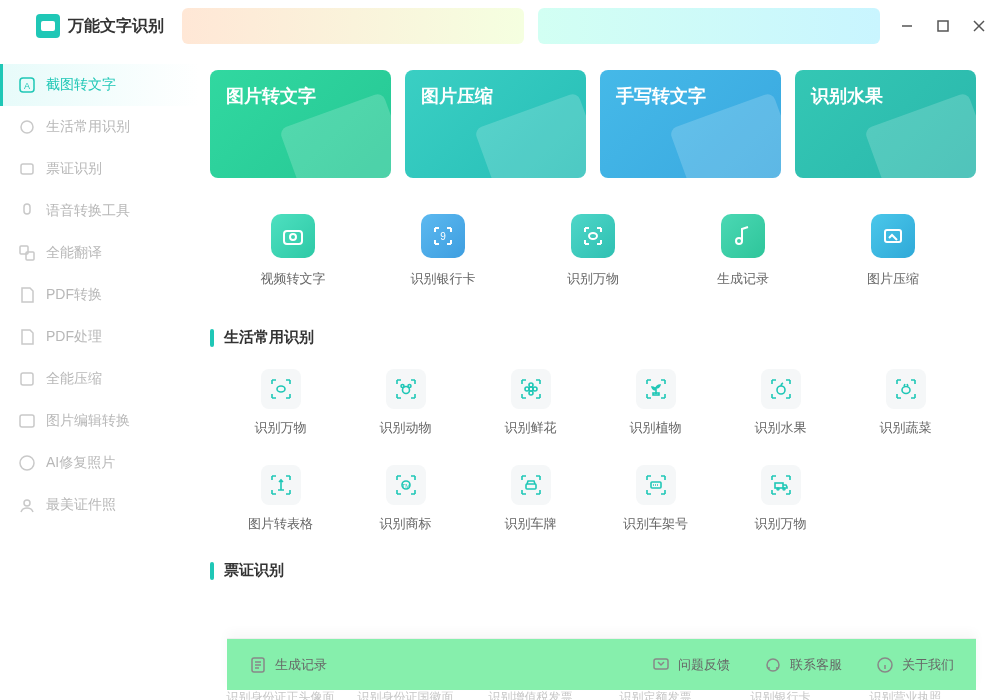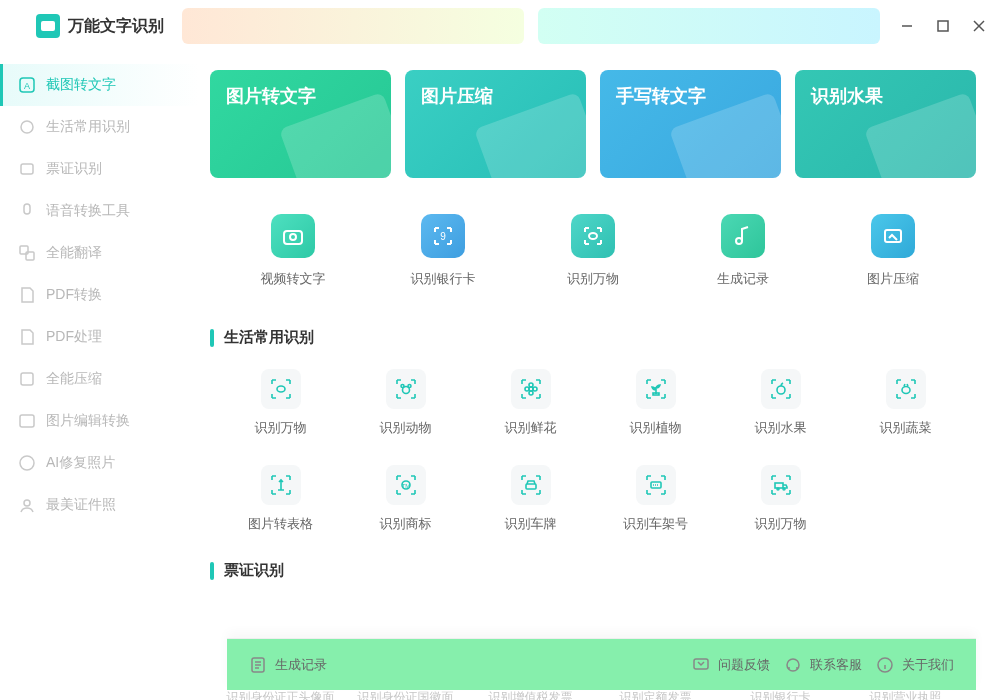--- a/index.html
+++ b/index.html
@@ -48,21 +48,21 @@
 .section-title { font-size: 15px; font-weight: 600; color: #333; }
 
 .grid-row { display: flex; padding: 0 8px; margin-bottom: 28px; }
 .grid-item { flex: 1; display: flex; flex-direction: column; align-items: center; gap: 10px; cursor: pointer; }
 .grid-item:empty { cursor: default; }
 .grid-icon { width: 40px; height: 40px; border-radius: 8px; background: #f5f7f8; display: flex; align-items: center; justify-content: center; color: #1fc7b6; }
 .grid-label { font-size: 13px; color: #666; }
 
 .bottom-bar { position: absolute; left: 27px; right: 24px; bottom: 10px; height: 52px; background: #86efac; border-top: 1px solid #eee; display: flex; align-items: center; padding: 0 22px; gap: 40px; box-shadow: 0 -6px 10px rgba(0,0,0,0.03); }
 .bb-left { display: flex; align-items: center; gap: 10px; }
-.bb-right { margin-left: auto; display: flex; gap: 14px; }
+.bb-right { margin-left: auto; display: flex; gap: 34px; }
 .bb-item { display: flex; align-items: center; gap: 8px; font-size: 13px; color: #666; cursor: pointer; }
 
 .peek-row { display: flex; justify-content: space-between; padding: 0 8px; font-size: 12px; color: #c6c6c6; position: absolute; bottom: -6px; left: 10px; right: 24px; }
 .peek-row span { flex: 1; text-align: center; }
 
 svg { display: block; }
 </style>
 </head>
 <body>
 

